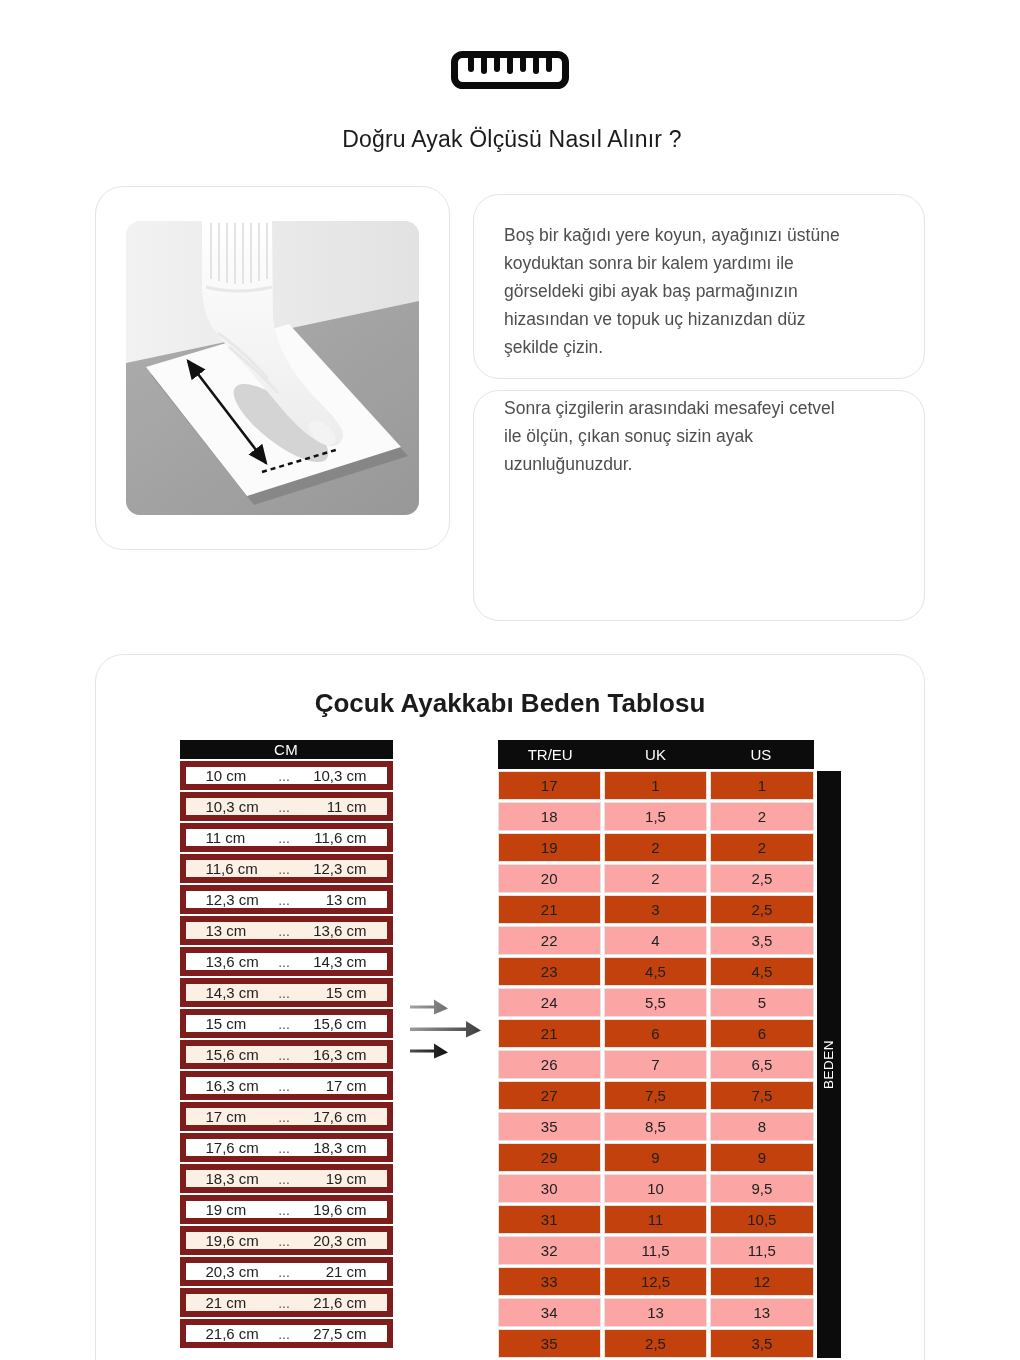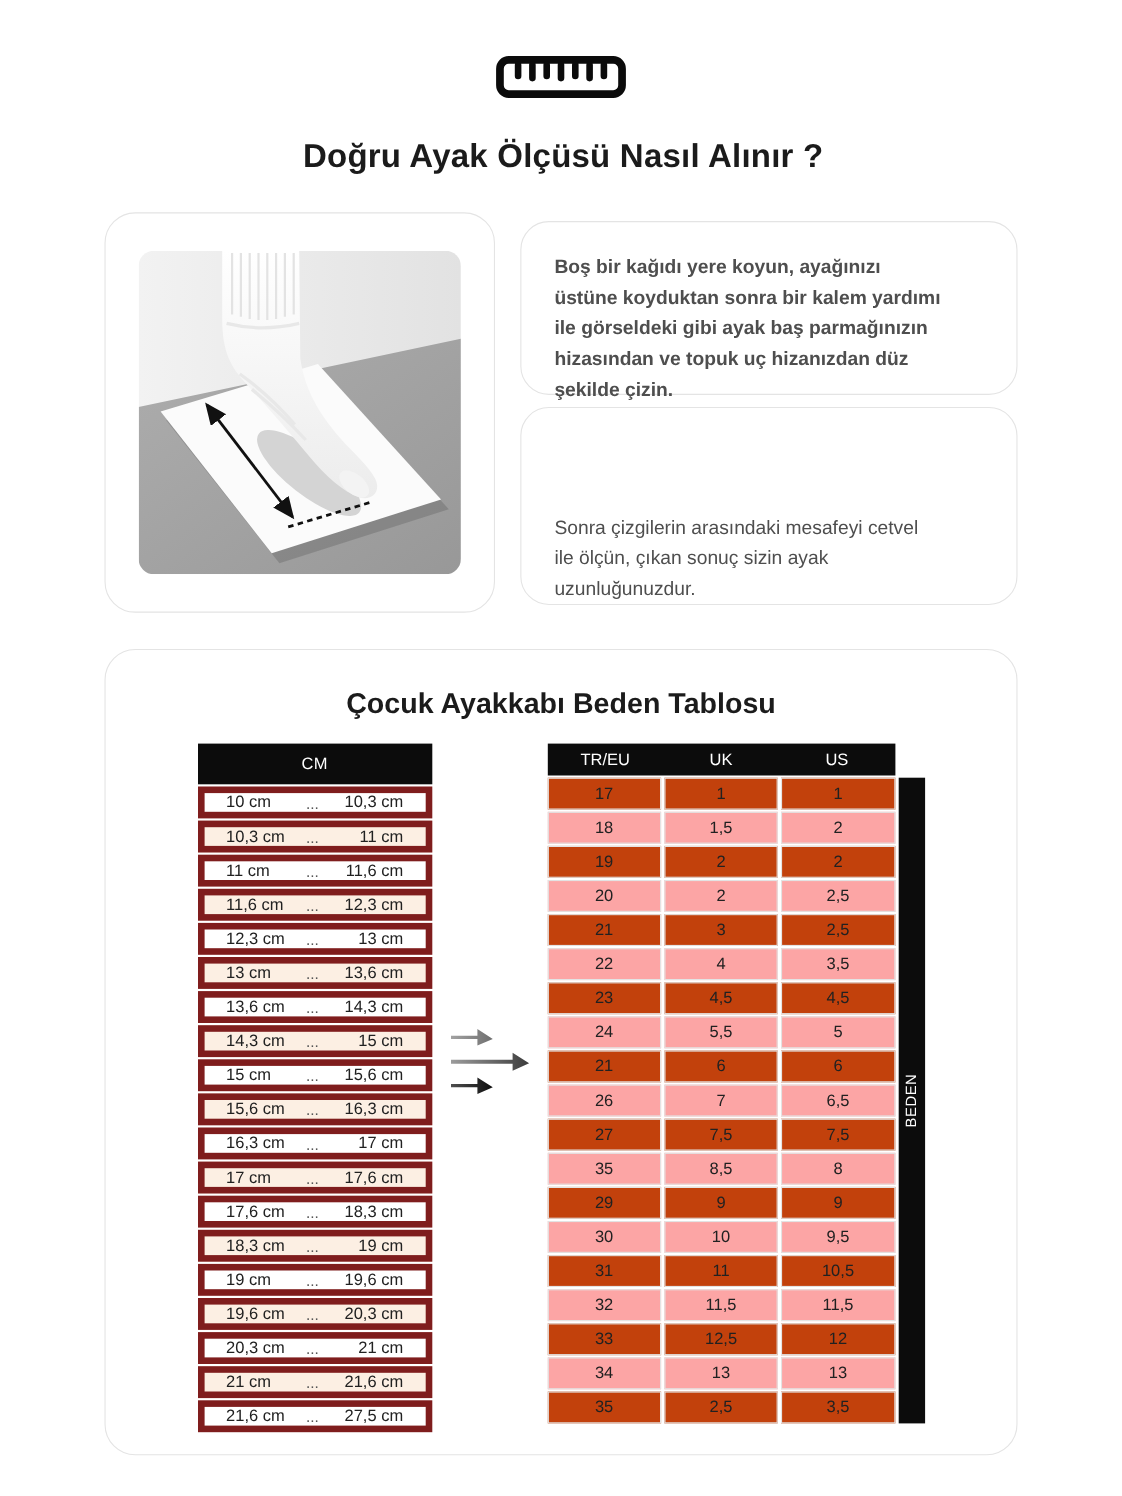--- a/index.html
+++ b/index.html
@@ -6,62 +6,62 @@
   body{
     width:1020px;height:1360px;
     font-family:"Liberation Sans","DejaVu Sans",sans-serif;
     color:#1c1c1c;
     position:relative;
     overflow:hidden;
   }
   .icon-wrap{display:flex;justify-content:center;padding-top:50px;}
   h1.page-title{
     margin:36px 0 0 4px;text-align:center;
-    font-size:30px;font-weight:bold;color:#1b1b1b;letter-spacing:0.2px;
+    font-size:23px;font-weight:normal;color:#1b1b1b;letter-spacing:0.2px;
   }
   .top-section{
     margin:33px 95px 0 95px;
     display:flex;gap:23px;
   }
   .photo-card{
     width:355px;height:364px;box-sizing:border-box;
     border:1px solid #e4e4e4;border-radius:28px;
     padding:34px 30px;flex:none;
   }
   .photo-frame{
     width:293px;height:294px;border-radius:14px;overflow:hidden;
   }
   .right-col{flex:1;display:flex;flex-direction:column;gap:11px;margin-top:8px;}
   .text-card{
     border:1px solid #e4e4e4;border-radius:26px;box-sizing:border-box;
     padding:26px 30px;
     font-size:17.5px;line-height:28px;color:#4e4e4e;
   }
-  .text-card.step1{height:158px;font-weight:bold;}
-  .text-card.step2{height:180px;display:flex;align-items:flex-end;padding-top:14px;padding-bottom:0;}
+  .text-card.step1{height:185px;}
+  .text-card.step2{height:231px;display:flex;align-items:flex-start;padding-top:3px;padding-bottom:0;}
   .text-card p{margin:0;}
   .text-card.step1 p{max-width:358px;}
   .text-card.step2 p{max-width:345px;}
 
   .chart-card{
     margin:33px 95px 0 95px;height:733px;box-sizing:border-box;
     border:1px solid #e4e4e4;border-radius:28px;
   }
   h2.chart-title{
     margin:33px 0 0 0;text-align:center;
     font-size:26px;font-weight:bold;color:#1b1b1b;
   }
   .chart-layout{
     margin-top:21px;
     display:flex;justify-content:center;align-items:flex-start;
   }
   
   .cm-table{width:213px;flex:none;}
   .tbl-header{
-    height:37px;background:#0c0c0c;color:#ffffff;
+    height:19px;background:#0c0c0c;color:#ffffff;
     display:flex;align-items:center;justify-content:center;
     font-size:15px;margin-bottom:2px;letter-spacing:0.3px;
   }
   .cm-row{
     box-sizing:border-box;height:29px;margin-bottom:2px;
     border:6px solid #7f1d1d;background:#ffffff;
     display:flex;align-items:center;
     font-size:15px;color:#212121;padding:0 20px;
   }
   .cm-row.alt{background:#fcefe3;}

